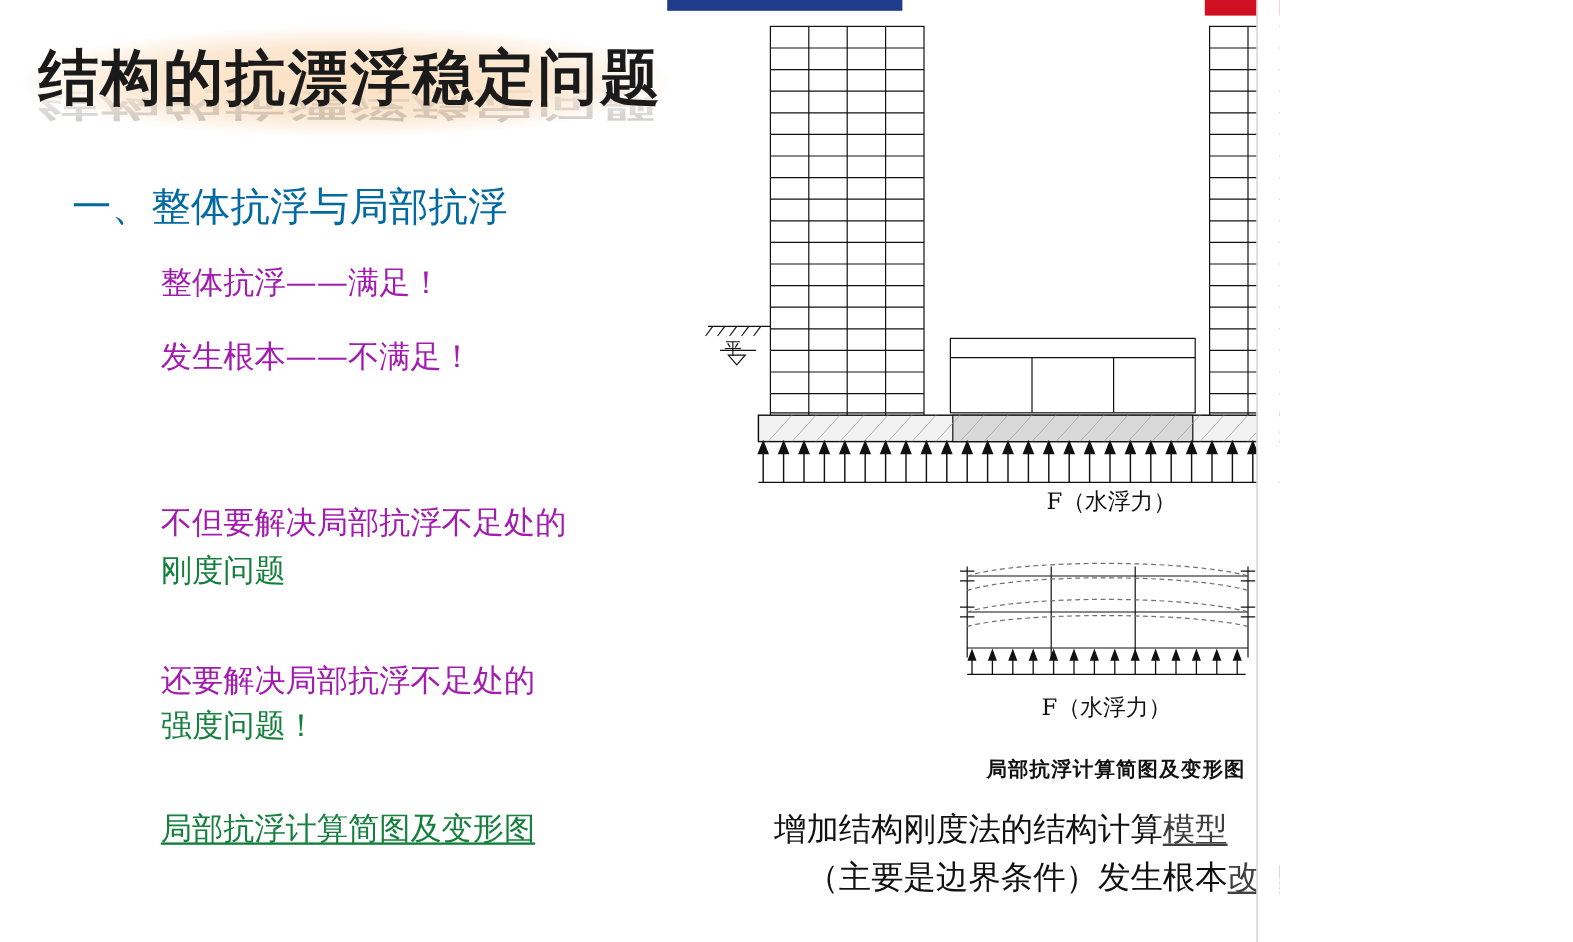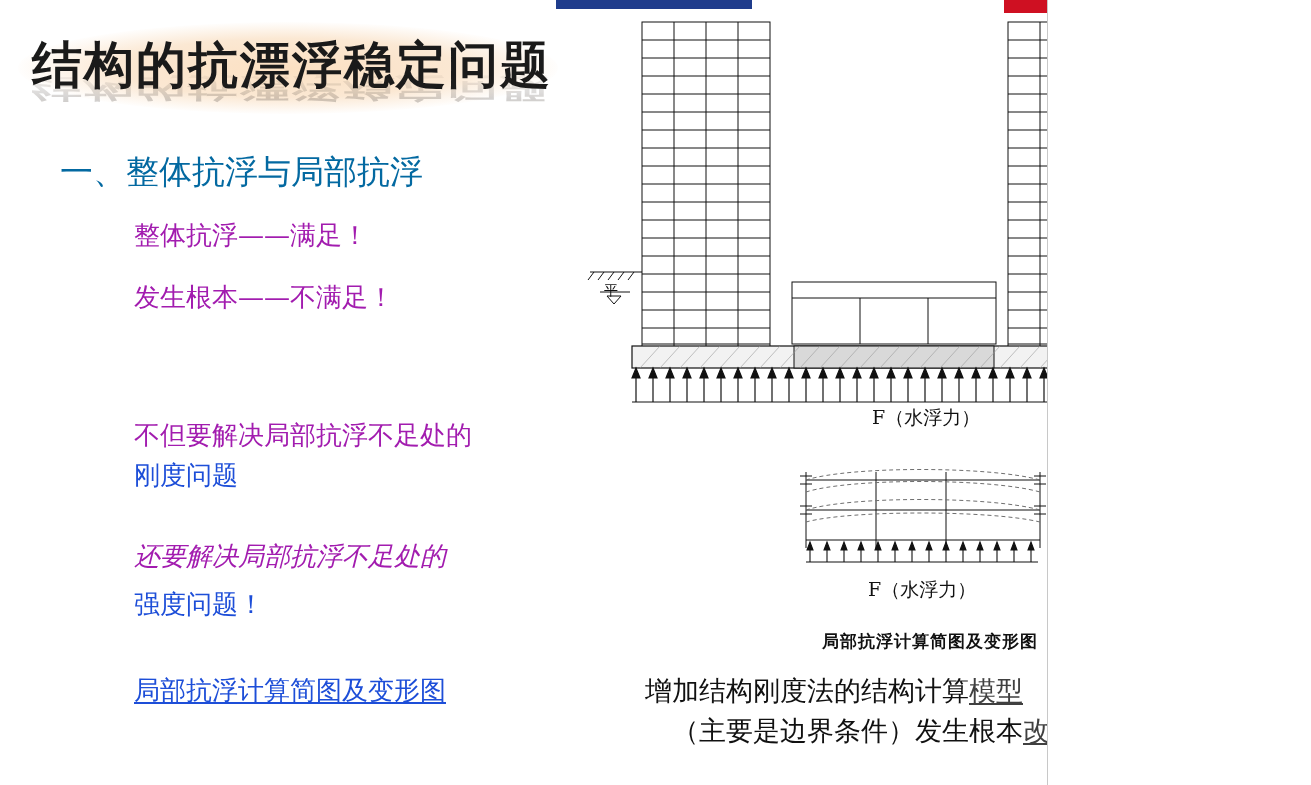--- a/index.html
+++ b/index.html
@@ -111,27 +111,27 @@
   .body-line {
     position: absolute;
     font-family: "DejaVu Serif", serif;
     font-size: 26px;
     color: #a21caf;
     white-space: nowrap;
   }
   .l-1 { left: 134px; top: 218px; }
   .l-2 { left: 134px; top: 280px; }
   .l-3 { left: 134px; top: 418px; }
-  .l-5 { left: 134px; top: 539px; font-style: italic; }
+  .l-5 { left: 134px; top: 550px; }
 
   .red-line {
     position: absolute;
     font-family: "DejaVu Serif", serif;
     font-size: 26px;
-    color: #1d4ed8;
+    color: #15803d;
     white-space: nowrap;
   }
   .l-4 { left: 134px; top: 458px; }
   .l-6 { left: 134px; top: 587px; }
   .l-7 { left: 134px; top: 673px; }
   .l-8 { left: 134px; top: 709px; }
   .ul {
     text-decoration: underline;
     text-decoration-thickness: 2px;
     text-underline-offset: 3px;

